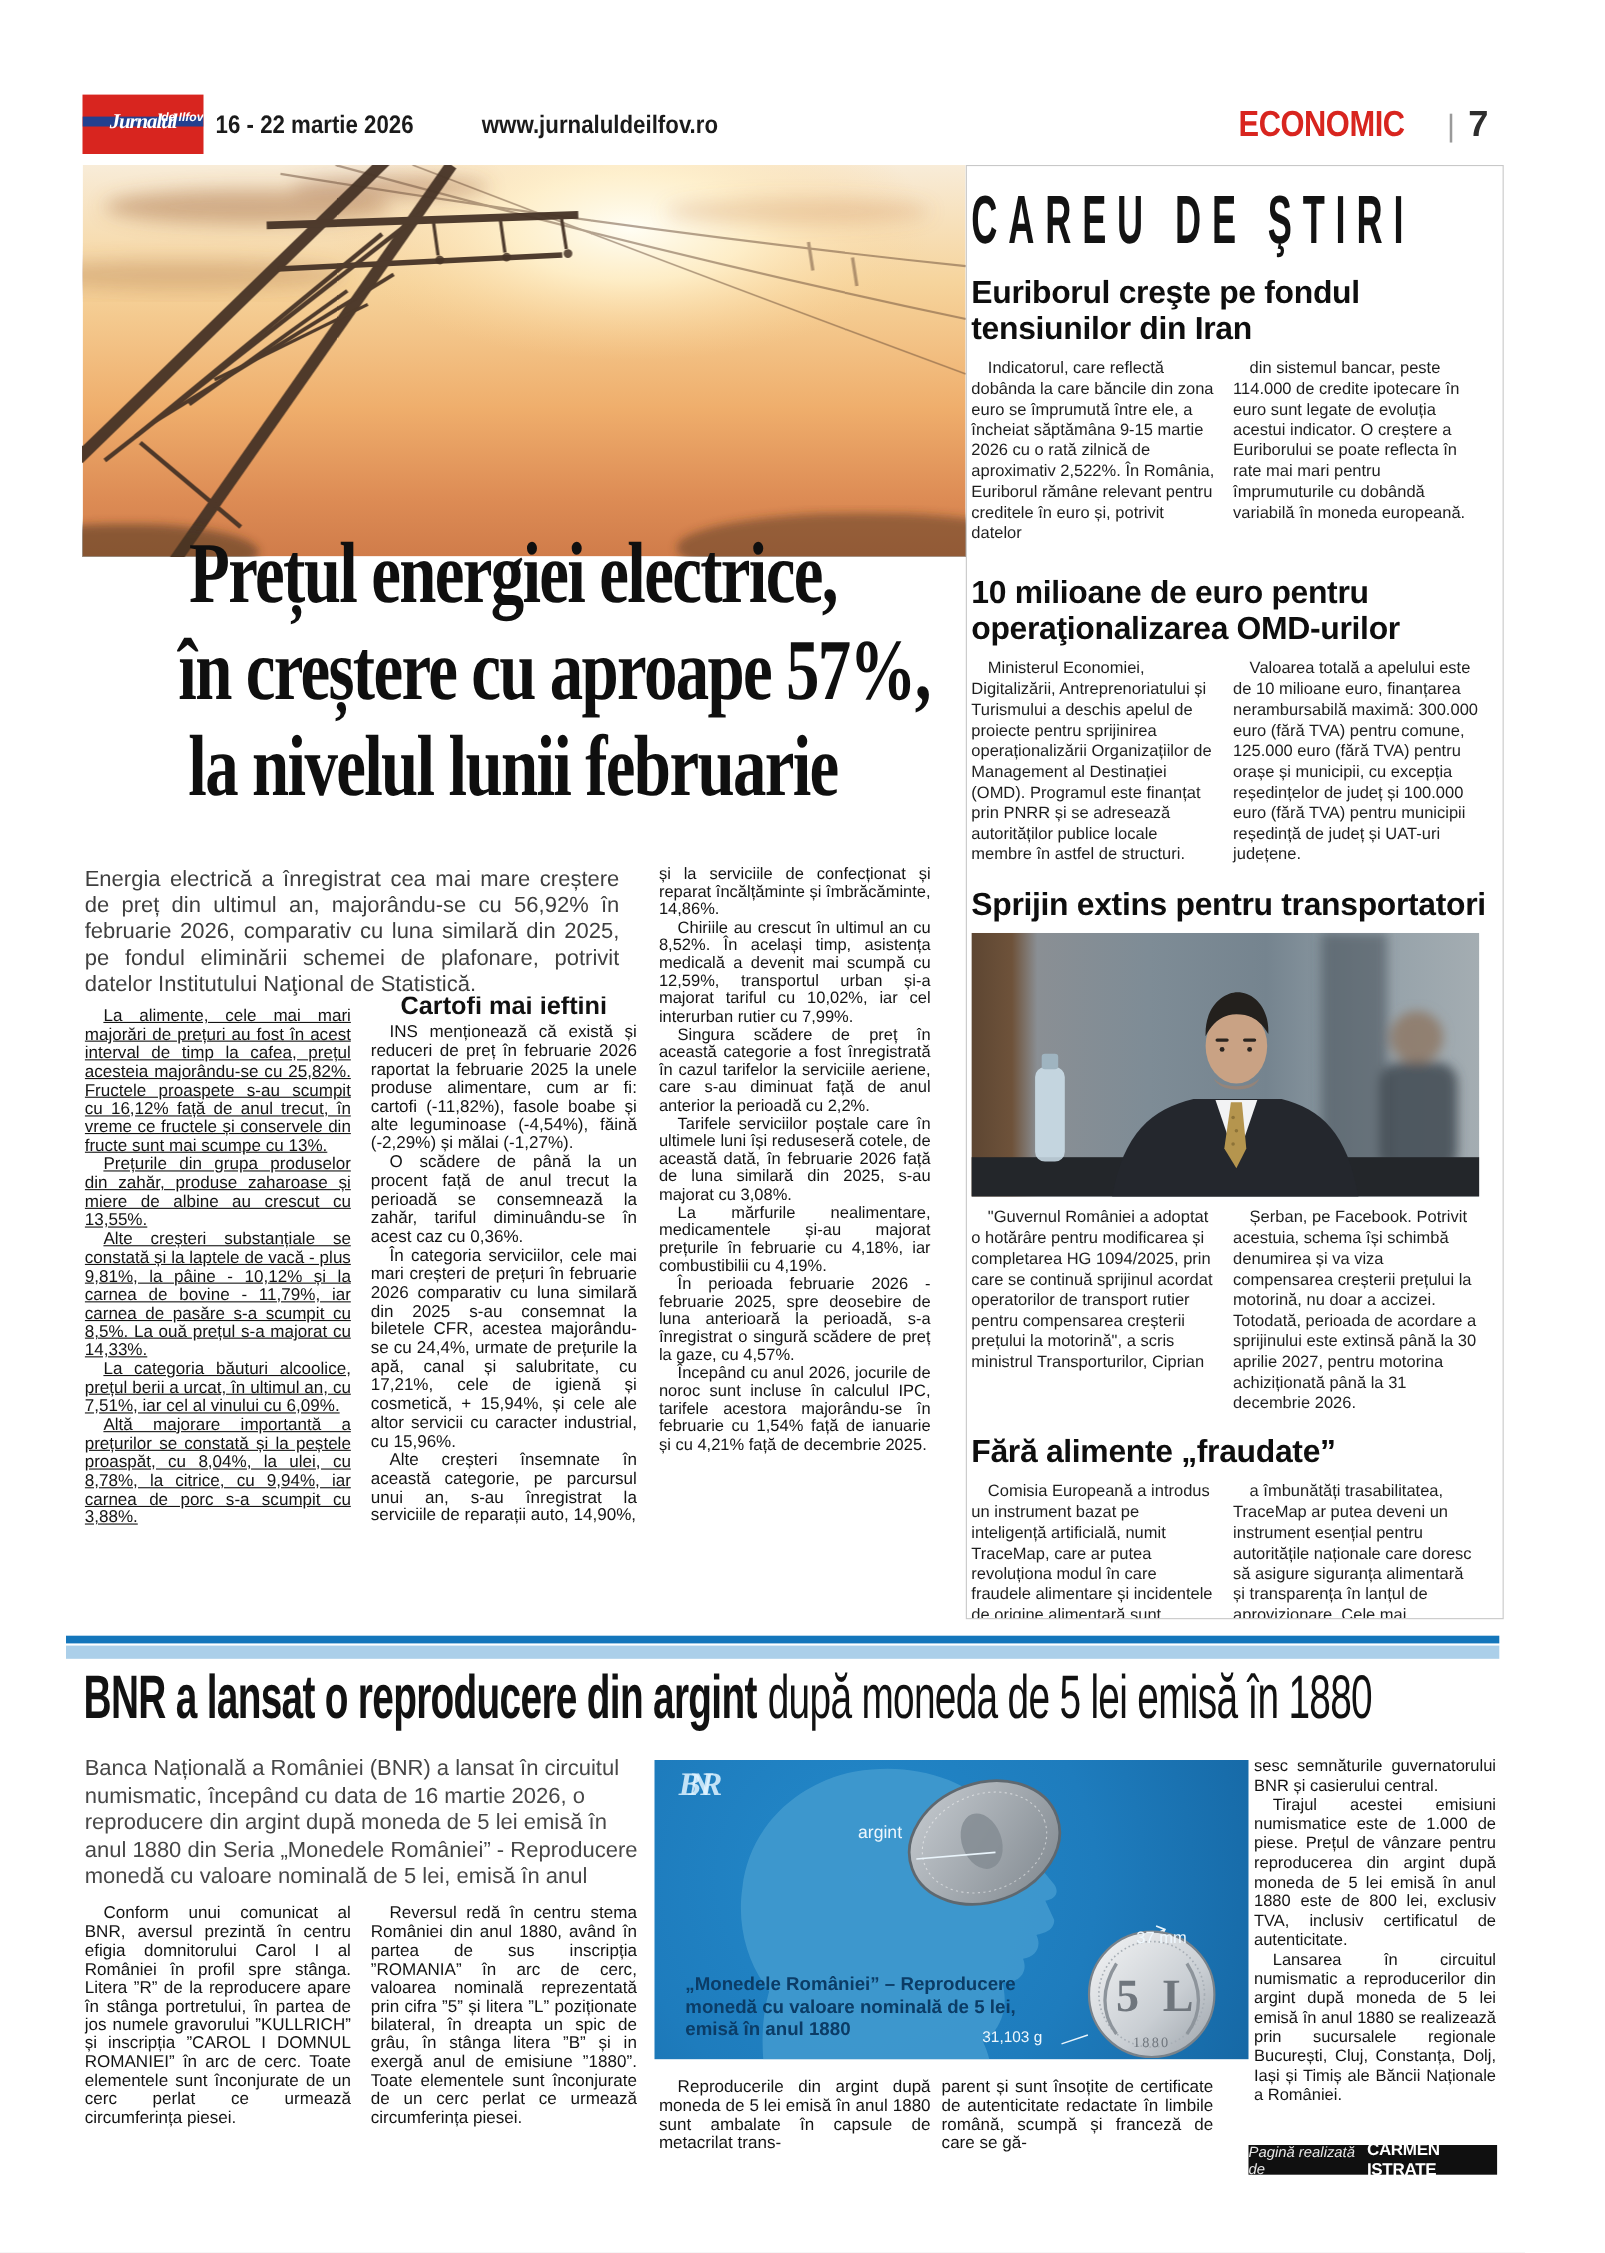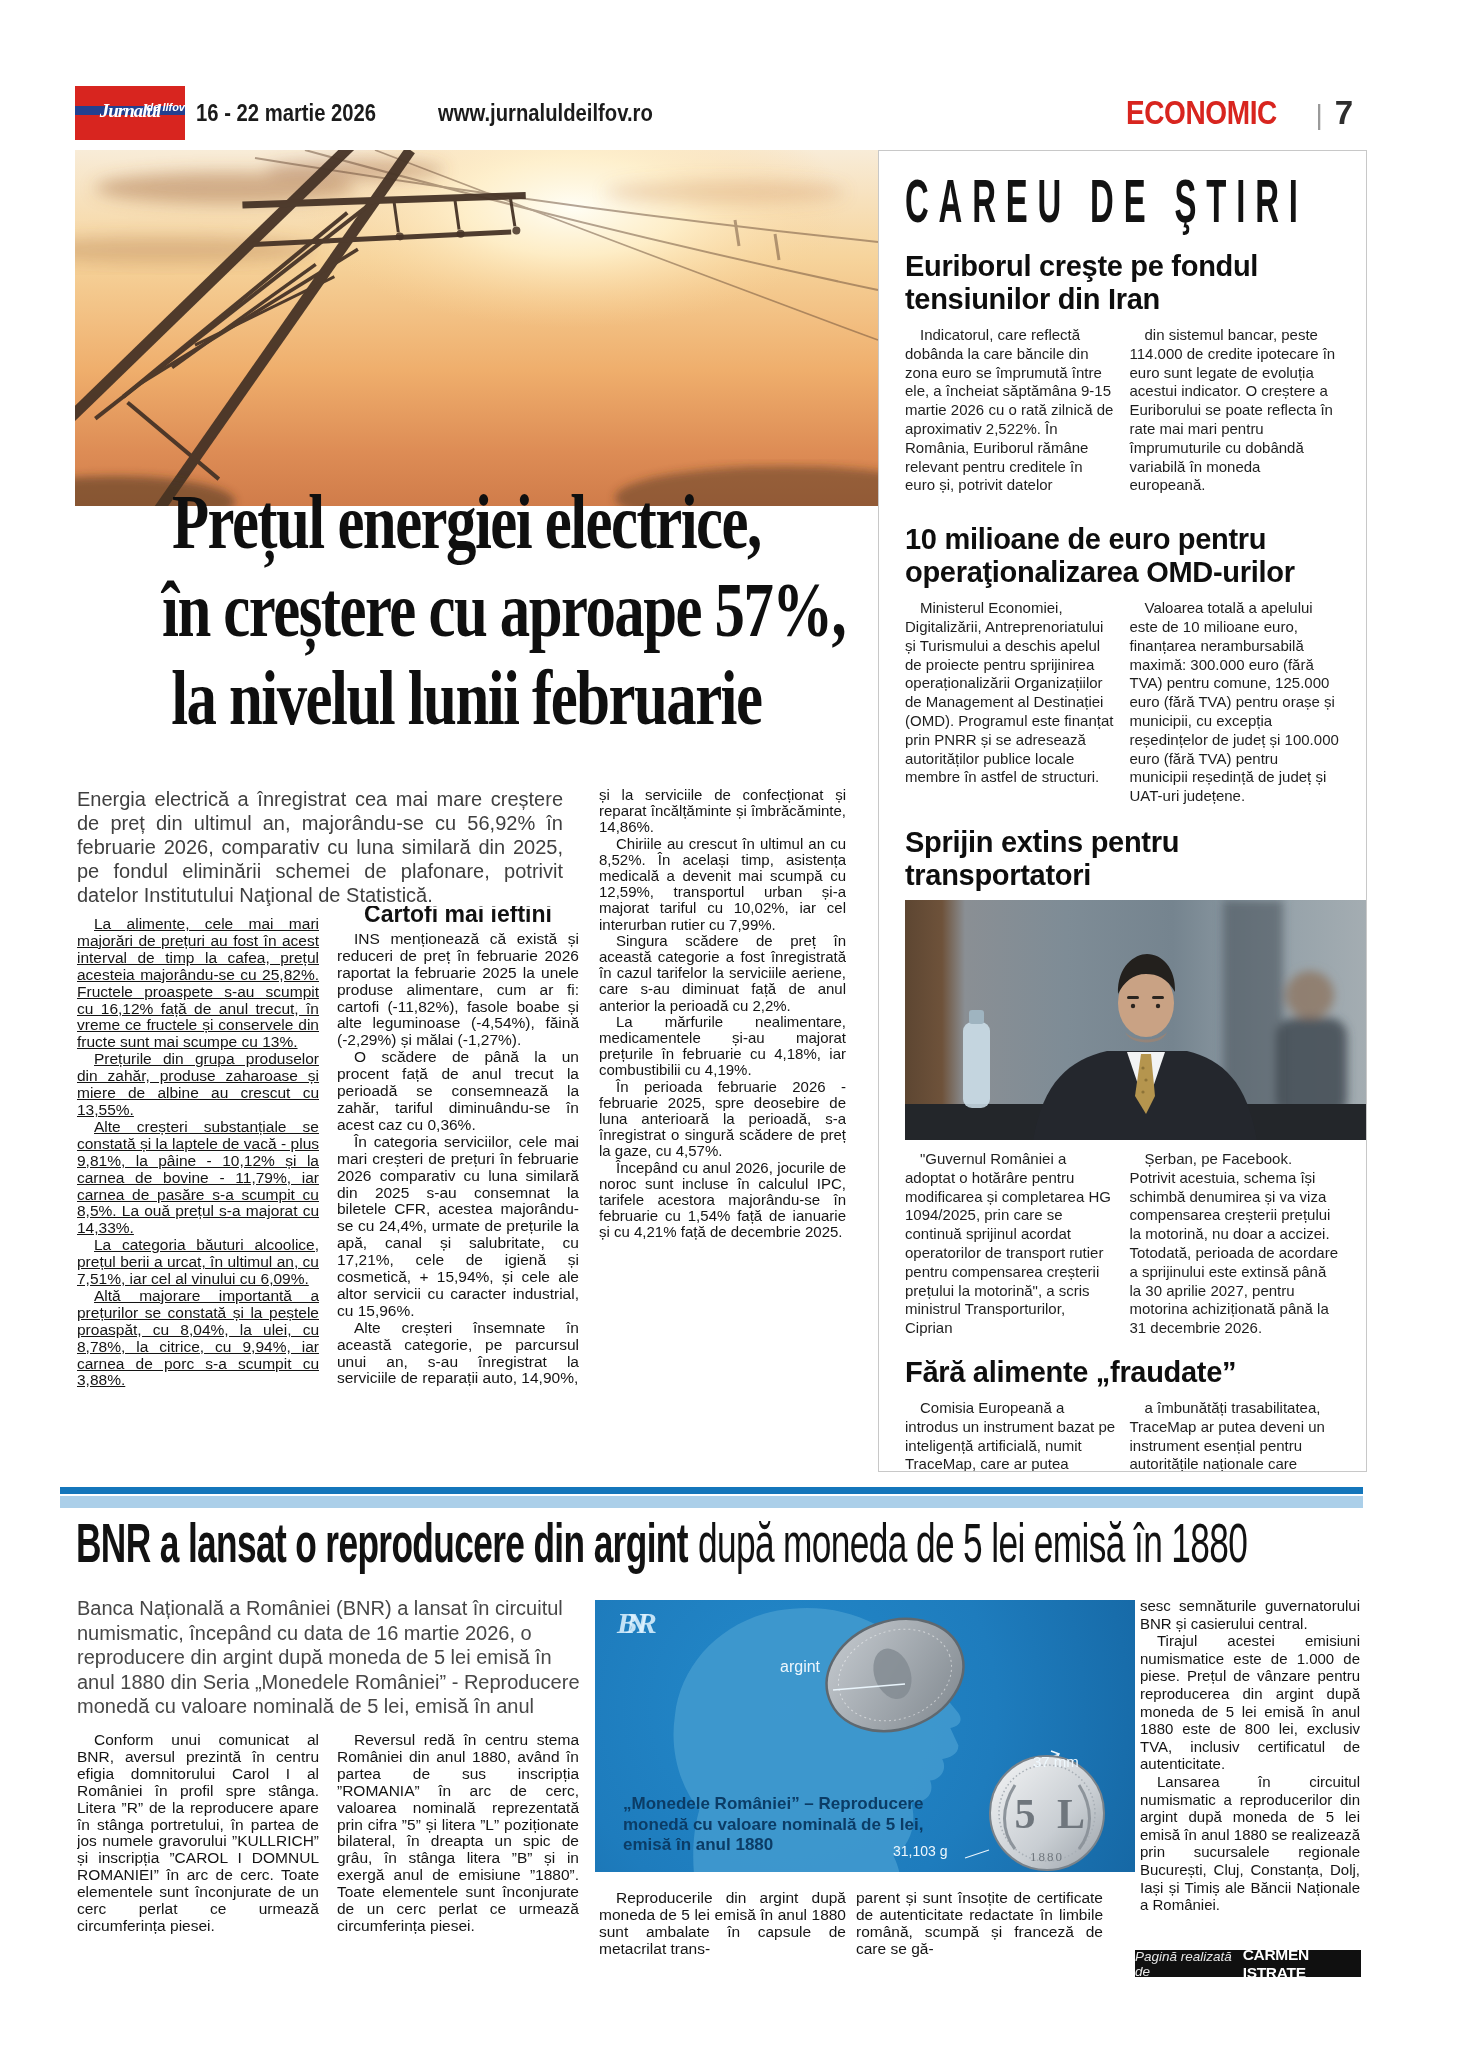--- a/index.html
+++ b/index.html
@@ -31,21 +31,21 @@
   .lead{left:77px;top:787px;width:486px;height:122px;font-size:20px;line-height:24px;color:#3f3f3f;text-align:justify;overflow:hidden;}
   .bodycol{font-size:15.5px;line-height:16.9px;text-align:justify;color:#141414;overflow:hidden;}
   .bodycol p{margin:0;text-indent:17px;}
   .cont p:first-child{text-indent:0;}
   .col1{left:77px;top:916px;width:242px;height:560px;text-decoration:underline;}
   .col2{left:337px;top:906px;width:242px;height:570px;}
   .col3{left:599px;top:787px;width:247px;height:690px;font-size:15px;line-height:16.2px;}
   .col2-head{font-size:23px;font-weight:700;text-align:center;color:#111;margin:0 0 8px 0;}
   
   .sidebar{left:878px;top:150px;width:489px;height:1322px;border:1px solid #c8c8c8;background:#fff;
-           box-sizing:border-box;padding:6px 26px;overflow:hidden;}
+           box-sizing:border-box;padding:6px 4px;overflow:hidden;}
   .sb-title{font-size:62px;font-weight:600;color:#131313;letter-spacing:.30em;transform:scaleX(.53);
             transform-origin:left center;white-space:nowrap;margin:8px 0 2px 0;}
   .sb-head{font-size:29px;line-height:33px;font-weight:800;color:#0e0e0e;letter-spacing:-0.3px;margin:14px 0 0 0;}
   .sb-cols{display:flex;gap:14px;margin-top:10px;}
   .sb-col{width:224px;font-size:15px;line-height:18.8px;color:#1e1e1e;text-indent:15px;}
   .sb-photo{width:462px;height:240px;margin-top:8px;overflow:hidden;}
   
   .sep-dark{left:60px;top:1487px;width:1303px;height:7px;background:#1476bb;}
   .sep-light{left:60px;top:1496px;width:1303px;height:12px;background:#abcfe9;}
   .bnr-headline{left:76px;top:1510px;white-space:nowrap;transform:scaleX(.63);transform-origin:left center;
@@ -178,20 +178,21 @@
         <p>O scădere de până la un procent față de anul trecut la perioadă se consemnează la zahăr, tariful diminuându-se în acest caz cu 0,36%.</p>
         <p>În categoria serviciilor, cele mai mari creșteri de prețuri în februarie 2026 comparativ cu luna similară din 2025 s-au consemnat la biletele CFR, acestea majorându-se cu 24,4%, urmate de prețurile la apă, canal și salubritate, cu 17,21%, cele de igienă și cosmetică, + 15,94%, și cele ale altor servicii cu caracter industrial, cu 15,96%.</p>
         <p>Alte creșteri însemnate în această categorie, pe parcursul unui an, s-au înregistrat la serviciile de reparații auto, 14,90%,</p>
       </div>
   </div>
 
   <div class="abs bodycol col3 cont">
       <p>și la serviciile de confecționat și reparat încălțăminte și îmbrăcăminte, 14,86%.</p>
       <p>Chiriile au crescut în ultimul an cu 8,52%. În același timp, asistența medicală a devenit mai scumpă cu 12,59%, transportul urban și-a majorat tariful cu 10,02%, iar cel interurban rutier cu 7,99%.</p>
       <p>Singura scădere de preț în această categorie a fost înregistrată în cazul tarifelor la serviciile aeriene, care s-au diminuat față de anul anterior la perioadă cu 2,2%.</p>
+      <p>Tarifele serviciilor poștale care în ultimele luni își reduseseră cotele, de această dată, în februarie 2026 față de luna similară din 2025, s-au majorat cu 3,08%.</p>
       <p>La mărfurile nealimentare, medicamentele și-au majorat prețurile în februarie cu 4,18%, iar combustibilii cu 4,19%.</p>
       <p>În perioada februarie 2026 - februarie 2025, spre deosebire de luna anterioară la perioadă, s-a înregistrat o singură scădere de preț la gaze, cu 4,57%.</p>
       <p>Începând cu anul 2026, jocurile de noroc sunt incluse în calculul IPC, tarifele acestora majorându-se în februarie cu 1,54% față de ianuarie și cu 4,21% față de decembrie 2025.</p>
     </div>
 
   <div class="abs sidebar">
     <div class="sb-title">CAREU DE ŞTIRI</div>
 
     <div class="sb-head">Euriborul creşte pe fondul tensiunilor din Iran</div>
     <div class="sb-cols">

